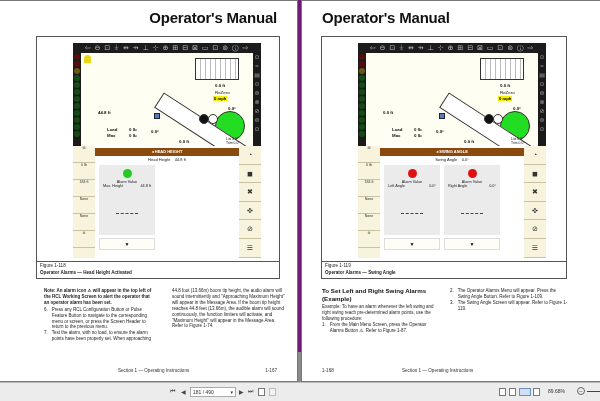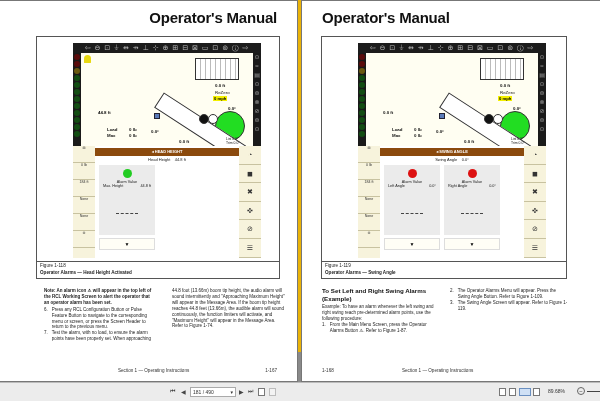--- a/index.html
+++ b/index.html
@@ -1,17 +1,17 @@
 <!DOCTYPE html>
 <html><head>
 <meta charset="utf-8">
 <style>
   * { box-sizing: border-box; margin: 0; padding: 0; }
   html, body { width: 600px; height: 401px; overflow: hidden; background: #8a8a8a; font-family: "Liberation Sans", sans-serif; }
-  .viewer { position: relative; width: 600px; height: 352px; background: #eab308; }
+  .viewer { position: relative; width: 600px; height: 352px; background: #701a75; }
   .page { position: absolute; top: 0; height: 382px; background: #fff; border: 1px solid #777; overflow: hidden; }
   .page.left { left: 0; width: 298px; border-left: none; }
   .page.right { left: 301px; width: 299px; border-right: none; }
   .manual-title { position: absolute; top: 8px; font-size: 15px; font-weight: bold; color: #111; letter-spacing: -0.2px; }
   .page.left .manual-title { right: 20px; }
   .page.right .manual-title { left: 20px; }
   .figure-box { position: absolute; top: 35px; height: 243px; border: 1px solid #555; background: #fff; }
   .page.left .figure-box { left: 36px; width: 244px; }
   .page.right .figure-box { left: 19px; width: 246px; }
   .fig-caption { position: absolute; left: 0; right: 0; bottom: 0; height: 17px; border-top: 1px solid #555; padding: 1px 3px; font-size: 4.6px; line-height: 6.5px; color: #222; }

